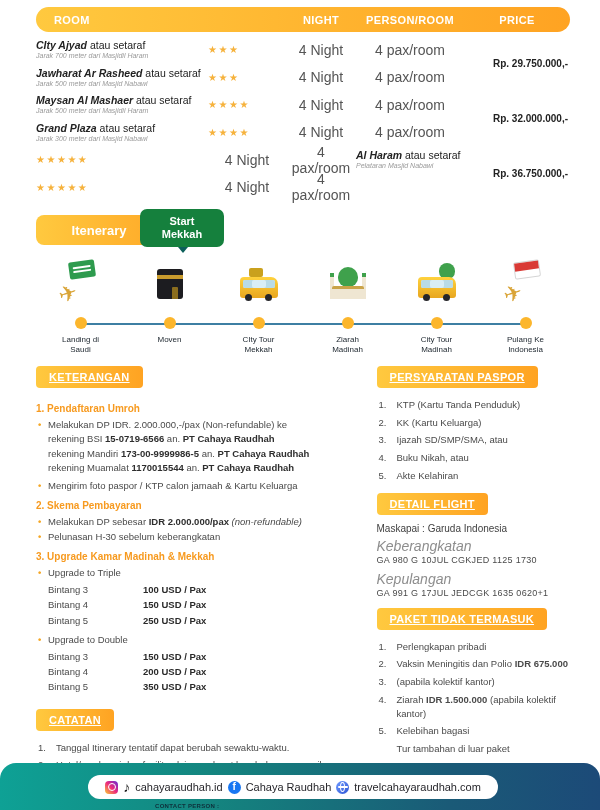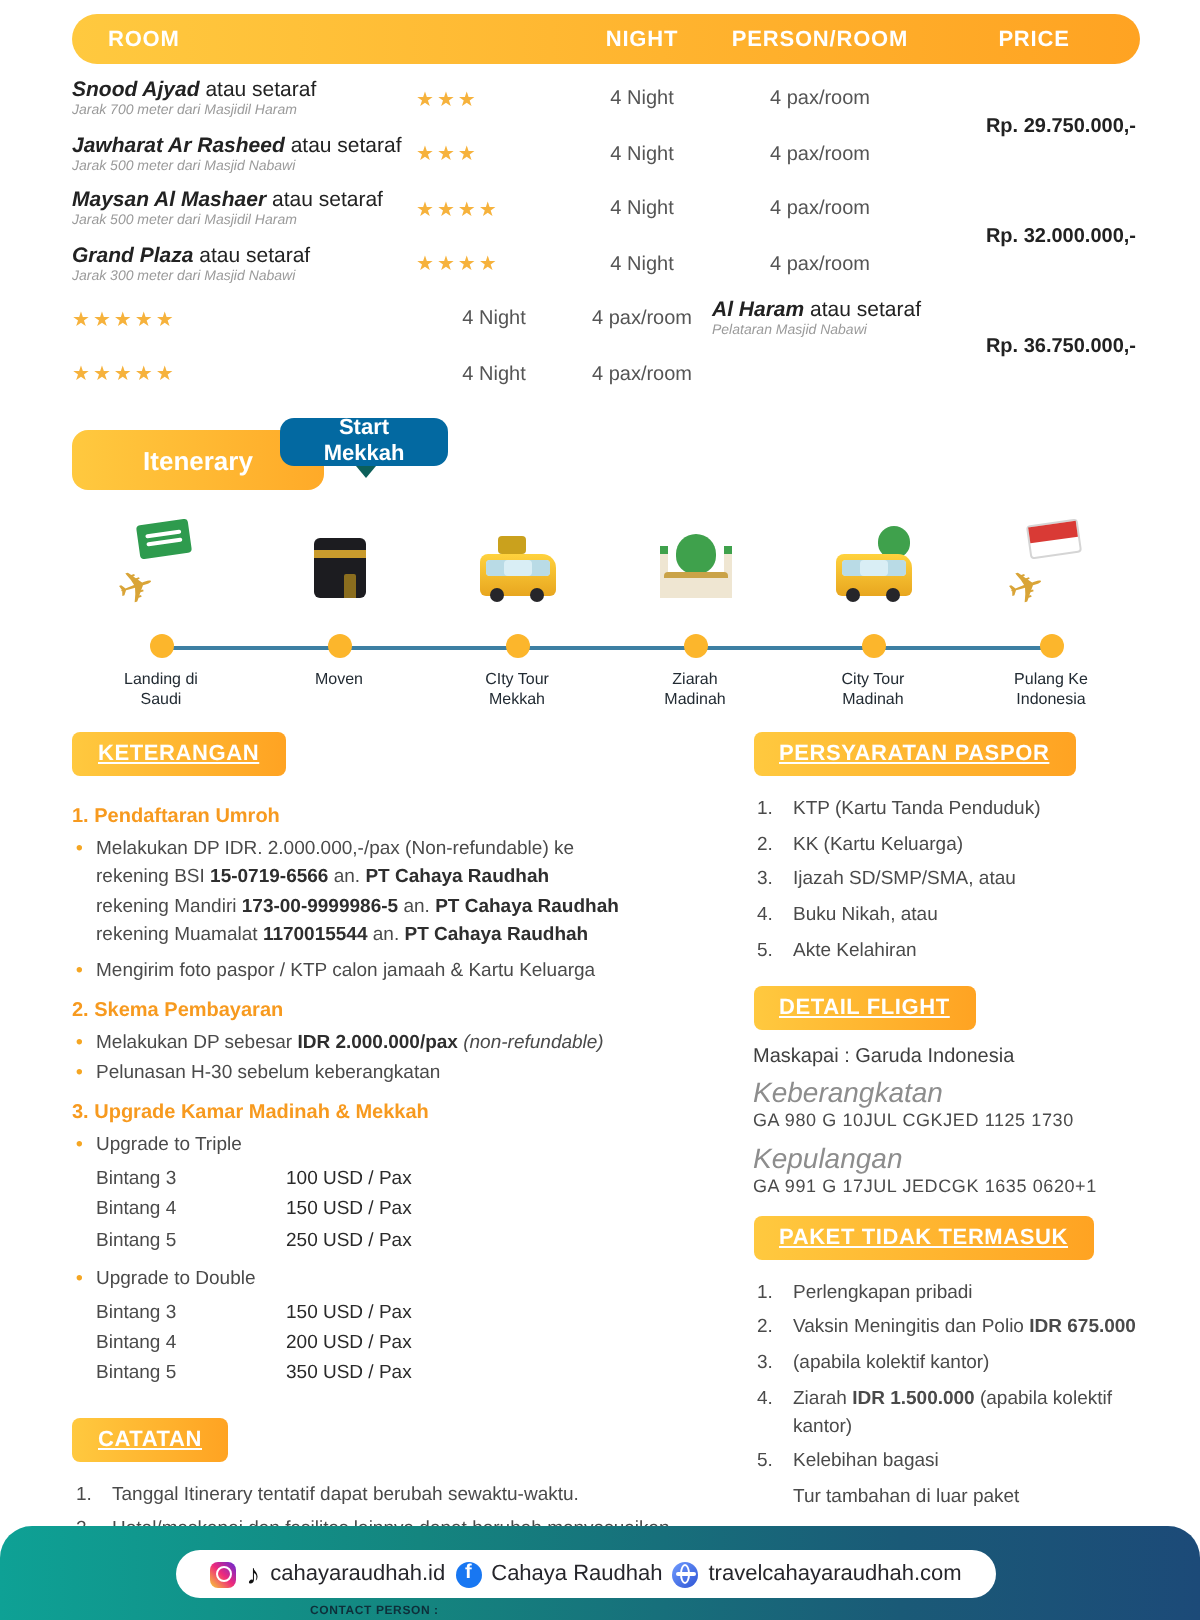--- a/index.html
+++ b/index.html
@@ -16,37 +16,37 @@
     color:#fff; font-weight:bold; font-size:11px; letter-spacing:.4px;
   }
   .t-head .h1 { padding-left:18px; }
   .t-head .hc { text-align:center; }
   .t-body { display:grid; grid-template-columns:172px 78px 70px 108px 106px; grid-template-rows:repeat(6,27.5px); align-items:center; margin-top:4px; }
   .hotel-cell { line-height:1.15; }
   .hotel-name { font-size:10.5px; color:#222; }
   .hotel-name b { font-style:italic; }
   .hotel-sub { font-size:7px; font-style:italic; color:#9a9a9a; margin-top:1px; }
   .stars { font-size:10px; color:#f6b23c; letter-spacing:1.5px; white-space:nowrap; }
-  .cell-mid { font-size:10px; color:#555; text-align:center; }
+  .cell-mid { font-size:14px; color:#555; text-align:center; }
   .price { font-size:10px; font-weight:bold; color:#222; text-align:right; padding-right:2px; align-self:center; }
   .price.p1 { grid-column:5; grid-row:1/3; }
   .price.p2 { grid-column:5; grid-row:3/5; }
   .price.p3 { grid-column:5; grid-row:5/7; }
 
   
   .itin { padding:8px 30px 0 36px; }
   .itin-badges { position:relative; height:40px; }
   .badge-yellow {
     position:absolute; left:0; top:6px; width:126px; height:30px;
     background:linear-gradient(90deg,#ffc93f,#ffaa28); border-radius:8px;
     color:#fff; font-weight:bold; font-size:13px; display:flex; align-items:center; justify-content:center; z-index:1;
   }
   .badge-teal {
-    position:absolute; left:104px; top:0; width:84px; height:24px;
-    background:#0369a1; border-radius:7px; color:#fff; font-weight:bold; font-size:11px;
+    position:absolute; left:104px; top:0; width:84px; height:38px;
+    background:#15803d; border-radius:7px; color:#fff; font-weight:bold; font-size:11px;
     display:flex; align-items:center; justify-content:center; text-align:center; line-height:1.15;
     white-space:pre-line; z-index:2;
   }
   .badge-teal::after {
     content:''; position:absolute; left:38px; bottom:-6px;
     border-left:5px solid transparent; border-right:5px solid transparent; border-top:6px solid #0c5f5a;
   }
   .timeline { display:flex; position:relative; margin-top:6px; }
   .timeline::before { content:''; position:absolute; left:48px; right:48px; top:68px; height:2px; background:#3d7fa3; }
   .stop { flex:1; display:flex; flex-direction:column; align-items:center; position:relative; }
@@ -85,21 +85,21 @@
     padding:5px 13px; border-radius:4px; margin-bottom:8px;text-decoration:underline;
   }
   .num-title { color:#f79a1f; font-weight:bold; font-size:10px; margin:7px 0 4px 0; }
   .bullet { position:relative; padding-left:12px; font-size:9.5px; color:#4a4a4a; line-height:1.5; }
   .bullet::before { content:'•'; position:absolute; left:2px; color:#f5a623; font-weight:bold; }
   .bank-lines { padding-left:12px; font-size:9.5px; color:#4a4a4a; line-height:1.55; }
   .bank-lines b, .bullet b { color:#2e2e2e; }
   .upg-rows { padding-left:12px; margin-top:2px; }
   .upg-row { display:flex; font-size:9.5px; line-height:1.6; color:#4a4a4a; }
   .upg-row .lbl { width:95px; }
-  .upg-row .val { font-weight:normal; color:#2a2a2a; }
+  .upg-row .val { font-weight:bold; color:#2a2a2a; }
   ol.plain { list-style:none; counter-reset:n; margin-top:2px; }
   ol.plain li { counter-increment:n; position:relative; padding-left:20px; font-size:9.5px; color:#4a4a4a; line-height:1.45; margin-bottom:4px; }
   ol.plain li::before { content:counter(n) '.'; position:absolute; left:2px; color:#4a4a4a; }
   .catatan-block { margin-top:14px; }
   .flight-line { font-size:10px; color:#3f3f3f; margin-bottom:0; }
   .flight-lbl { font-size:14px; font-style:italic; color:#8d8d8d; margin-top:4px; }
   .flight-code { font-size:9px; color:#4a4a4a; letter-spacing:.3px; margin-top:1px; margin-bottom:6px; }
   .extra-line { padding-left:20px; font-size:9.5px; color:#4a4a4a; line-height:1.45; }
   .mt10 { margin-top:10px; }
 
@@ -132,21 +132,21 @@
     <div class="t-head">
       <div class="h1">ROOM</div>
       <div></div>
       <div class="hc">NIGHT</div>
       <div class="hc">PERSON/ROOM</div>
       <div class="hc">PRICE</div>
     </div>
     <div class="t-body">
 
       <div class="hotel-cell">
-        <div class="hotel-name"><b><i>Snood Ajyad</i></b><span> atau setaraf</span></div>
+        <div class="hotel-name"><b><i>CIty Ajyad</i></b><span> atau setaraf</span></div>
         <div class="hotel-sub">Jarak  700 meter dari Masjidil Haram</div>
       </div>
       <div class="stars">★★★</div>
       <div class="cell-mid">4 Night</div>
       <div class="cell-mid">4 pax/room</div>
 
       <div class="hotel-cell">
         <div class="hotel-name"><b><i>Jawharat Ar Rasheed</i></b><span> atau setaraf</span></div>
         <div class="hotel-sub">Jarak 500 meter dari Masjid Nabawi</div>
       </div>

